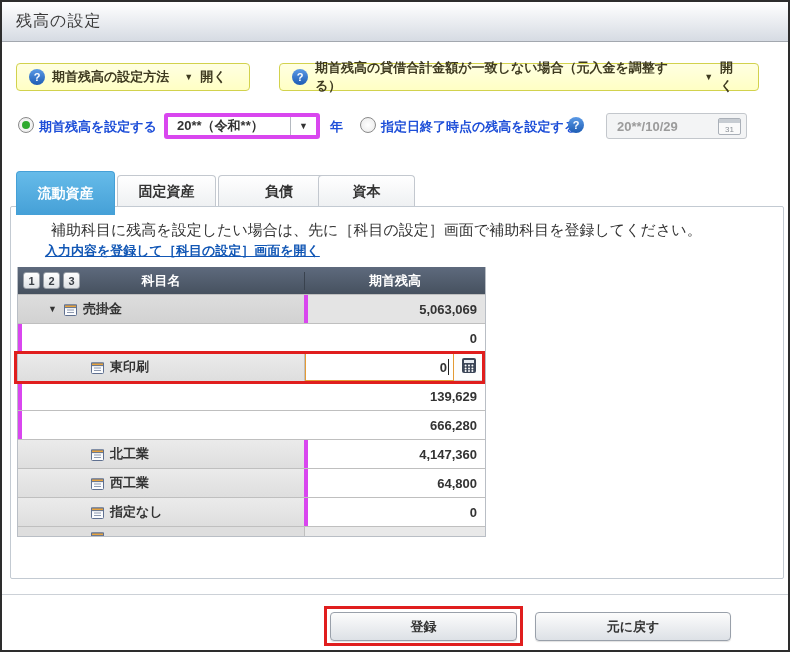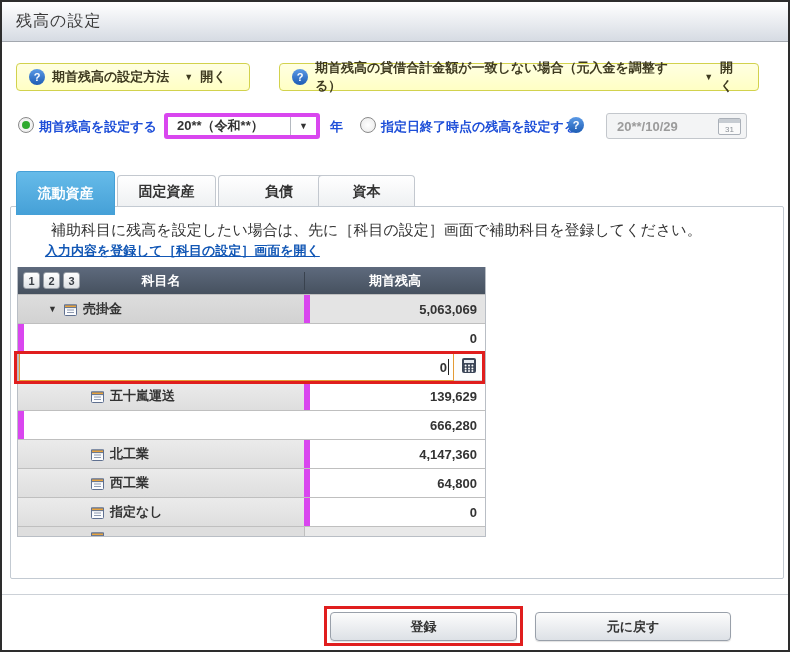--- a/index.html
+++ b/index.html
@@ -74,21 +74,21 @@
   .thead .c1 { width:286px; display:flex; align-items:center; position:relative; }
   .thead .c2 { flex:1; text-align:center; border-left:1px solid #39424e; }
   .lvlbtns { display:flex; gap:3px; margin-left:5px; position:absolute; left:0; }
   .lvlbtn { width:17px; height:17px; border-radius:3px; background:linear-gradient(#ffffff,#dfe2e6);
             border:1px solid #9aa0a8; color:#3a3f46; font-size:11px; font-weight:bold;
             display:flex; align-items:center; justify-content:center; cursor:pointer; }
   .thead .colname { width:100%; text-align:center; }
   .trow { display:flex; height:29px; border-top:1px solid #bfbfbf; font-size:13px; }
   .trow .name { width:286px; display:flex; align-items:center;
                 background:linear-gradient(#ebebeb,#dedede); color:#333; font-weight:bold; }
-  .trow .val  { flex:1; background:#fff; border-left:6px solid #d946ef;
+  .trow .val  { flex:1; background:#fff; border-left:4px solid #d946ef;
                 display:flex; align-items:center; justify-content:flex-end;
                 padding-right:8px; color:#333; font-weight:600; }
   .trow.parent .name { background:linear-gradient(#dddddd,#d2d2d2); }
   .trow.parent .val  { background:#e4e4e4; }
   .expand { font-size:9px; color:#333; margin-left:30px; margin-right:6px; }
   .sub .nbwrap { margin-left:72px; }
   .nbwrap { display:inline-flex; margin-right:5px; }
   .nm { white-space:nowrap; }
   .partial { height:10px; overflow:hidden; border-top:1px solid #bfbfbf; display:flex; }
   .partial .pn { width:286px; background:#dedede; position:relative; }
@@ -202,20 +202,31 @@
           <span class="nm">売掛金</span>
         </div>
         <div class="val">5,063,069</div>
       </div>
 
       <div class="trow sub">
         <div class="val">0</div>
       </div>
 
       <div class="trow sub">
+        <div class="cell name">
+            <span class="nbwrap">
+              <svg width="15" height="15" viewBox="0 0 15 15">
+                <rect x="1.5" y="3" width="12" height="10.5" rx="1" fill="#fbfcfe" stroke="#5f7090"></rect>
+                <rect x="1.5" y="3" width="12" height="2.6" fill="#e8a33d" stroke="#5f7090"></rect>
+                <line x1="4" y1="8" x2="11" y2="8" stroke="#8e9ab0"></line>
+                <line x1="4" y1="10.5" x2="11" y2="10.5" stroke="#8e9ab0"></line>
+              </svg>
+            </span>
+            <span class="nm">東印刷</span>
+          </div>
         <div class="valedit">
           <div class="editbox">
             <span class="ev">0</span>
             <span class="text-caret"></span>
           </div>
           <div class="calcbtn">
             <span><svg width="16" height="17" viewBox="0 0 16 17">
                   <rect x="1" y="1" width="14" height="15" rx="2" fill="#3c4658"></rect>
                   <rect x="3" y="3" width="10" height="3" fill="#e8ecf2"></rect>
                   <circle cx="4.6" cy="8.6" r="1" fill="#fff"></circle>
@@ -226,31 +237,20 @@
                   <circle cx="11.4" cy="11.6" r="1" fill="#fff"></circle>
                   <circle cx="4.6" cy="14" r="1" fill="#fff"></circle>
                   <circle cx="8" cy="14" r="1" fill="#fff"></circle>
                   <circle cx="11.4" cy="14" r="1" fill="#fff"></circle>
                 </svg></span>
           </div>
         </div>
       </div>
 
       <div class="trow sub">
-        <div class="cell name">
-            <span class="nbwrap">
-              <svg width="15" height="15" viewBox="0 0 15 15">
-                <rect x="1.5" y="3" width="12" height="10.5" rx="1" fill="#fbfcfe" stroke="#5f7090"></rect>
-                <rect x="1.5" y="3" width="12" height="2.6" fill="#e8a33d" stroke="#5f7090"></rect>
-                <line x1="4" y1="8" x2="11" y2="8" stroke="#8e9ab0"></line>
-                <line x1="4" y1="10.5" x2="11" y2="10.5" stroke="#8e9ab0"></line>
-              </svg>
-            </span>
-            <span class="nm">五十嵐運送</span>
-          </div>
         <div class="val">139,629</div>
       </div>
       <div class="trow sub">
         <div class="val">666,280</div>
       </div>
       <div class="trow sub">
         <div class="cell name">
             <span class="nbwrap">
               <svg width="15" height="15" viewBox="0 0 15 15">
                 <rect x="1.5" y="3" width="12" height="10.5" rx="1" fill="#fbfcfe" stroke="#5f7090"></rect>

